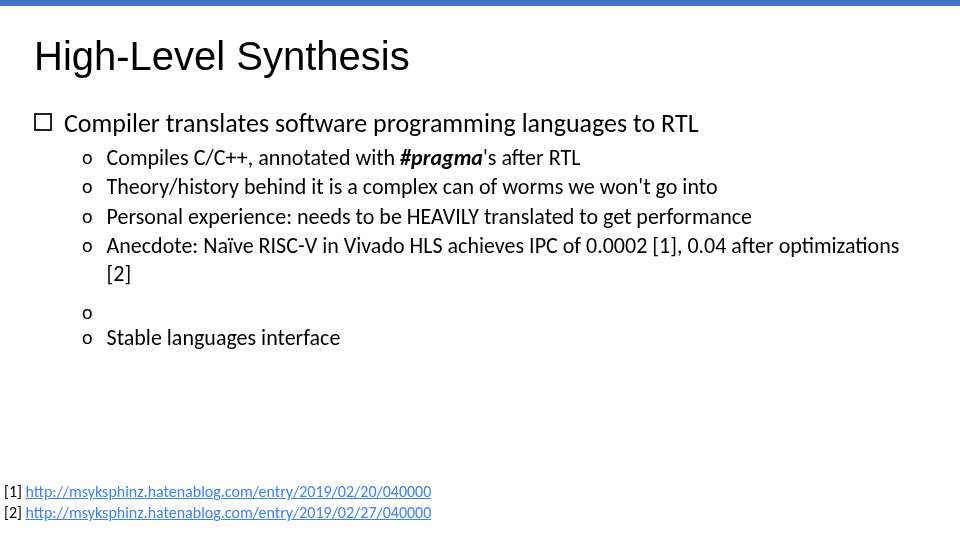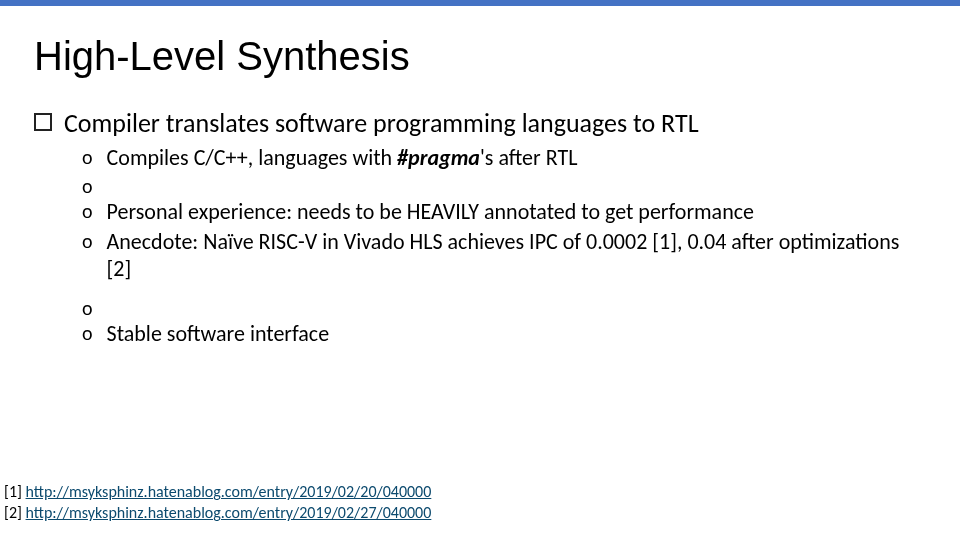--- a/index.html
+++ b/index.html
@@ -10,69 +10,70 @@
   .content { margin: 0 34px; }
   .bullet1 { display: flex; align-items: flex-start; margin-bottom: 4px; text-align: right; }
   .bullet1 .marker { width: 18px; height: 18px; border: 2px solid #222; margin-right: 12px; margin-top: 6px; flex-shrink: 0; position: relative; }
   .bullet1 .marker::after { content: ""; position: absolute; left: 3px; top: 3px; width: 8px; height: 8px; background: #222; box-shadow: 0 0 0 1px #222 inset; display:none; }
   .bullet1 .text { font-size: 26px; line-height: 1.25; }
   .bullet2 { display: flex; align-items: flex-start; margin-left: 48px; margin-bottom: 2px; }
   .bullet2 .marker { font-size: 20px; line-height: 1; margin-right: 14px; margin-top: 3px; flex-shrink: 0; color: #000; }
   .bullet2 .text { font-size: 22px; line-height: 1.25; }
   .italic { font-style: italic; font-weight: 700; }
   .refs { position: absolute; left: 4px; bottom: 12px; font-size: 16px; line-height: 1.3; }
-  .refs a { color: #0c4a6e; text-decoration: underline; }
+  .refs a { color: #3b82f6; text-decoration: underline; }
   .spacer { height: 10px; }
 </style>
 </head>
 <body>
 
 <div class="slide">
   <div class="topbar"></div>
   <h1 class="title">High-Level Synthesis</h1>
 
   <div class="content">
 
     <div class="bullet1">
       <span class="marker"></span>
       <span class="text">Compiler translates software programming languages to RTL</span>
     </div>
 
 
     <div class="bullet2">
       <span class="marker">o</span>
       <span class="text">
-        <span>Compiles C/C++, languages with </span><span class="italic">#pragma</span><span>'s after RTL</span>
+        <span>Compiles C/C++, annotated with </span><span class="italic">#pragma</span><span>'s after RTL</span>
       </span>
     </div>
 
     <div class="bullet2">
       <span class="marker">o</span>
+      <span class="text">Theory/history behind it is a complex can of worms we won't go into</span>
     </div>
 
     <div class="bullet2">
       <span class="marker">o</span>
-      <span class="text">Personal experience: needs to be HEAVILY annotated to get performance</span>
+      <span class="text">Personal experience: needs to be HEAVILY translated to get performance</span>
     </div>
 
     <div class="bullet2">
       <span class="marker">o</span>
       <span class="text">Anecdote: Naïve RISC-V in Vivado HLS achieves IPC of 0.0002 [1], 0.04 after optimizations [2]</span>
     </div>
 
     <div class="spacer"></div>
 
 
     <div class="bullet2">
       <span class="marker">o</span>
     </div>
 
     <div class="bullet2">
       <span class="marker">o</span>
-      <span class="text">Stable software interface</span>
+      <span class="text">Stable languages interface</span>
     </div>
 
   </div>
 
   <div class="refs">
     <div>
       <span>[1] </span><a href="#">http://msyksphinz.hatenablog.com/entry/2019/02/20/040000</a>
     </div>
     <div>
       <span>[2] </span><a href="#">http://msyksphinz.hatenablog.com/entry/2019/02/27/040000</a>

